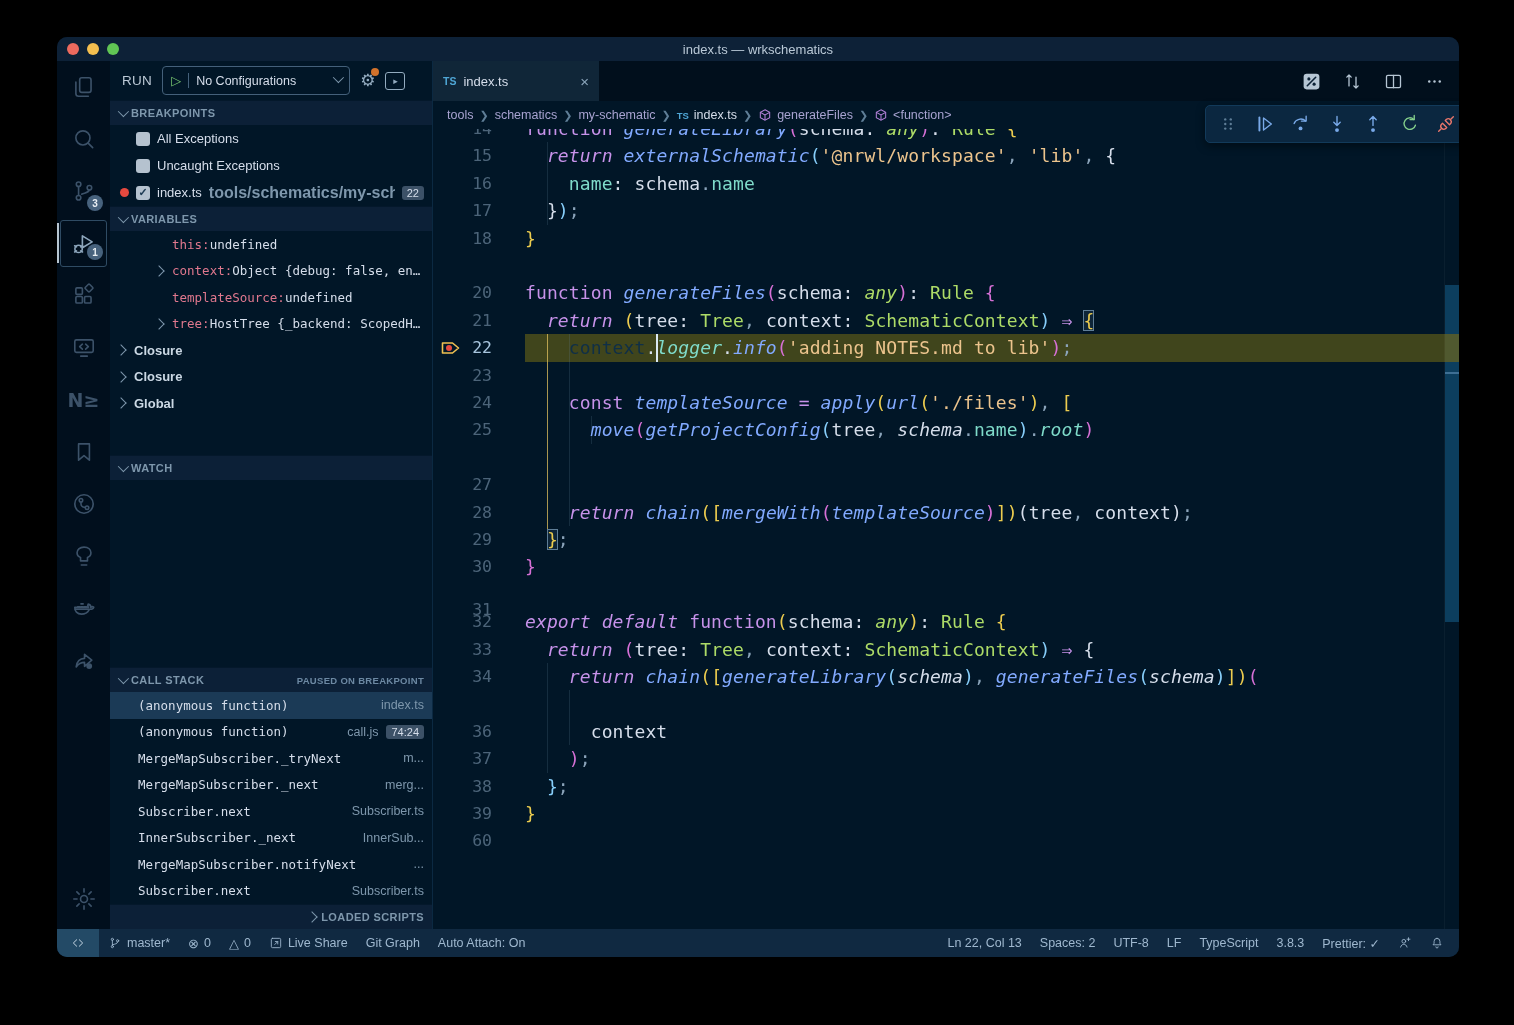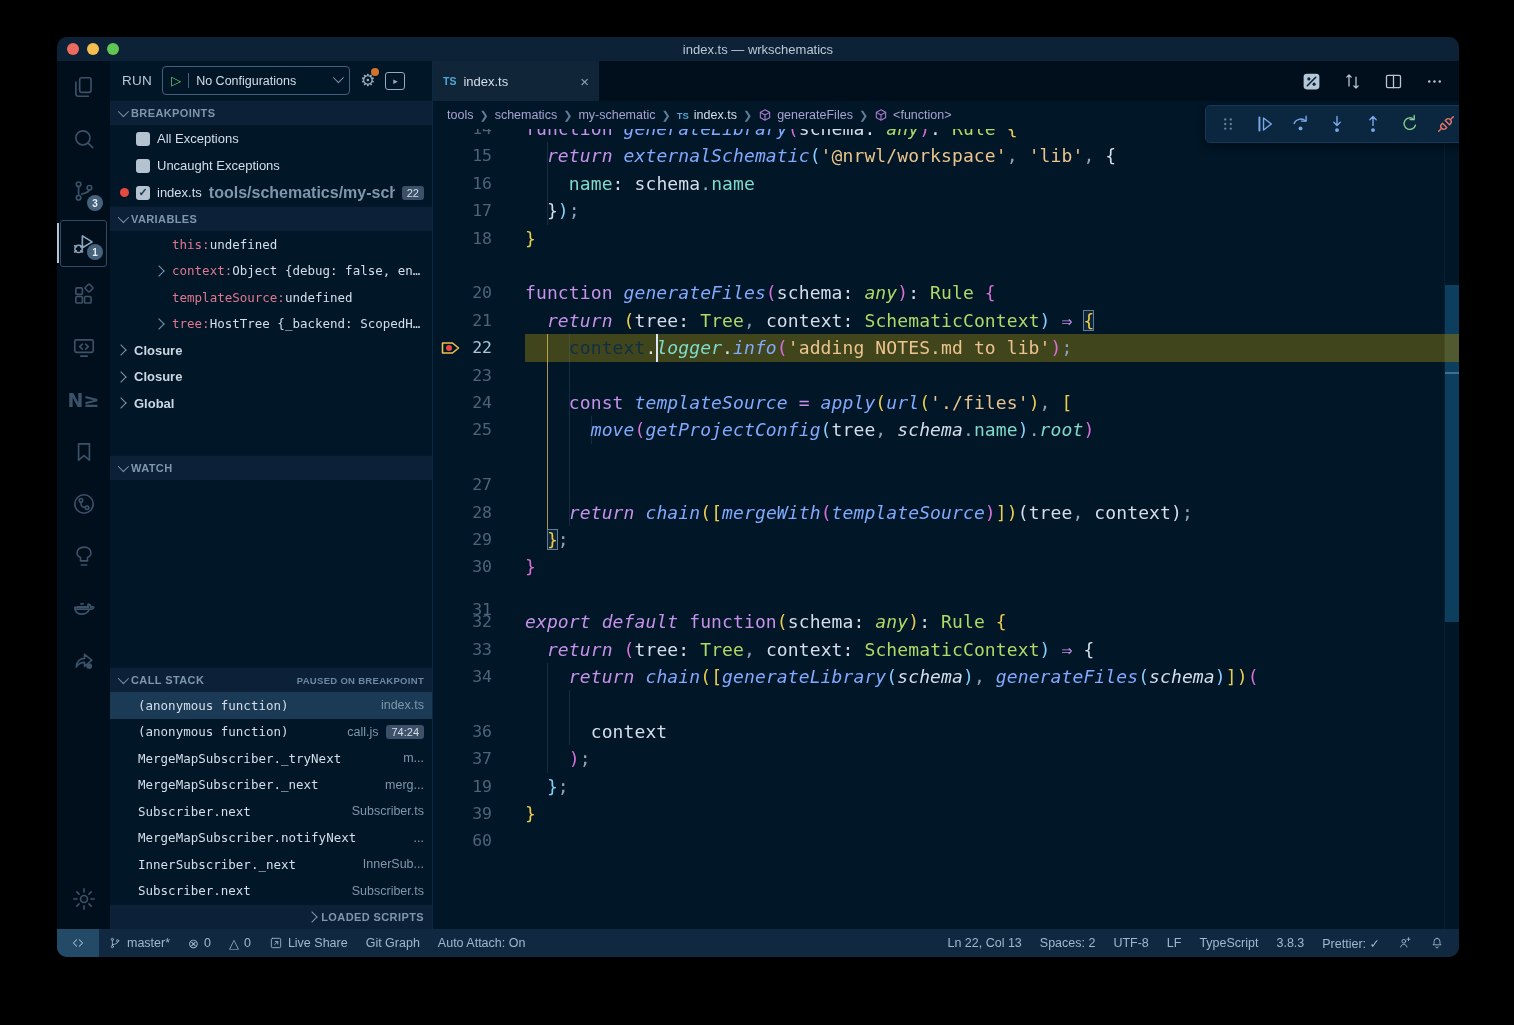--- a/index.html
+++ b/index.html
@@ -325,26 +325,26 @@
           </div>
           <div class="cs-row">
             <span class="cs-fn">MergeMapSubscriber._next</span>
             <span class="cs-file">merg...</span>
           </div>
           <div class="cs-row">
             <span class="cs-fn">Subscriber.next</span>
             <span class="cs-file">Subscriber.ts</span>
           </div>
           <div class="cs-row">
+            <span class="cs-fn">InnerSubscriber._next</span>
+            <span class="cs-file">InnerSub...</span>
+          </div>
+          <div class="cs-row">
             <span class="cs-fn">MergeMapSubscriber.notifyNext</span>
             <span class="cs-file">...</span>
-          </div>
-          <div class="cs-row">
-            <span class="cs-fn">InnerSubscriber._next</span>
-            <span class="cs-file">InnerSub...</span>
           </div>
           <div class="cs-row">
             <span class="cs-fn">Subscriber.next</span>
             <span class="cs-file">Subscriber.ts</span>
           </div>
         </div>
 
       <div class="section-h">
         <span class="chev right"></span>
         <span>LOADED SCRIPTS</span>
@@ -455,21 +455,21 @@
           <div class="code-row" style="top: 342.2px;"><span class="lnum">27</span><span class="ltext"></span></div>
           <div class="code-row" style="top: 369.6px;"><span class="lnum">28</span><span class="ltext"><span style="color: rgb(214, 222, 235);">    </span><span class="ital" style="color: rgb(199, 146, 234);">return </span><span class="ital" style="color: rgb(130, 170, 255);">chain</span><span style="color: rgb(236, 204, 79);">(</span><span style="color: rgb(236, 204, 79);">[</span><span class="ital" style="color: rgb(130, 170, 255);">mergeWith</span><span style="color: rgb(214, 112, 214);">(</span><span class="ital" style="color: rgb(130, 170, 255);">templateSource</span><span style="color: rgb(214, 112, 214);">)</span><span style="color: rgb(236, 204, 79);">]</span><span style="color: rgb(236, 204, 79);">)</span><span style="color: rgb(214, 222, 235);">(</span><span style="color: rgb(214, 222, 235);">tree</span><span style="color: rgb(139, 164, 186);">, </span><span style="color: rgb(214, 222, 235);">context</span><span style="color: rgb(214, 222, 235);">)</span><span style="color: rgb(139, 164, 186);">;</span></span></div>
           <div class="code-row" style="top: 397px;"><span class="lnum">29</span><span class="ltext"><span style="color: rgb(214, 222, 235);">  </span><span class="bm" style="color: rgb(236, 204, 79);">}</span><span style="color: rgb(139, 164, 186);">;</span></span></div>
           <div class="code-row" style="top: 424.4px;"><span class="lnum">30</span><span class="ltext"><span style="color: rgb(214, 112, 214);">}</span></span></div>
           <div class="code-row" style="top: 467px;"><span class="lnum">31</span><span class="ltext"></span></div>
           <div class="code-row" style="top: 479.2px;"><span class="lnum">32</span><span class="ltext"><span class="ital" style="color: rgb(199, 146, 234);">export </span><span class="ital" style="color: rgb(199, 146, 234);">default </span><span style="color: rgb(199, 146, 234);">function</span><span style="color: rgb(236, 204, 79);">(</span><span style="color: rgb(214, 222, 235);">schema</span><span style="color: rgb(214, 222, 235);">: </span><span class="ital" style="color: rgb(173, 219, 103);">any</span><span style="color: rgb(236, 204, 79);">)</span><span style="color: rgb(214, 222, 235);">: </span><span style="color: rgb(173, 219, 103);">Rule</span><span style="color: rgb(214, 222, 235);"> </span><span style="color: rgb(236, 204, 79);">{</span></span></div>
           <div class="code-row" style="top: 506.6px;"><span class="lnum">33</span><span class="ltext"><span style="color: rgb(214, 222, 235);">  </span><span class="ital" style="color: rgb(199, 146, 234);">return </span><span style="color: rgb(214, 112, 214);">(</span><span style="color: rgb(214, 222, 235);">tree</span><span style="color: rgb(214, 222, 235);">: </span><span style="color: rgb(173, 219, 103);">Tree</span><span style="color: rgb(139, 164, 186);">, </span><span style="color: rgb(214, 222, 235);">context</span><span style="color: rgb(214, 222, 235);">: </span><span style="color: rgb(173, 219, 103);">SchematicContext</span><span style="color: rgb(135, 206, 250);">)</span><span style="color: rgb(214, 222, 235);"> </span><span style="color: rgb(199, 146, 234);">⇒</span><span style="color: rgb(214, 222, 235);"> </span><span style="color: rgb(214, 222, 235);">{</span></span></div>
           <div class="code-row" style="top: 534px;"><span class="lnum">34</span><span class="ltext"><span style="color: rgb(214, 222, 235);">    </span><span class="ital" style="color: rgb(199, 146, 234);">return </span><span class="ital" style="color: rgb(130, 170, 255);">chain</span><span style="color: rgb(236, 204, 79);">(</span><span style="color: rgb(236, 204, 79);">[</span><span class="ital" style="color: rgb(130, 170, 255);">generateLibrary</span><span style="color: rgb(135, 206, 250);">(</span><span class="ital" style="color: rgb(214, 222, 235);">schema</span><span style="color: rgb(135, 206, 250);">)</span><span style="color: rgb(139, 164, 186);">, </span><span class="ital" style="color: rgb(130, 170, 255);">generateFiles</span><span style="color: rgb(135, 206, 250);">(</span><span class="ital" style="color: rgb(214, 222, 235);">schema</span><span style="color: rgb(135, 206, 250);">)</span><span style="color: rgb(236, 204, 79);">]</span><span style="color: rgb(236, 204, 79);">)</span><span style="color: rgb(214, 112, 214);">(</span></span></div>
           <div class="code-row" style="top: 588.8px;"><span class="lnum">36</span><span class="ltext"><span style="color: rgb(214, 222, 235);">      </span><span style="color: rgb(214, 222, 235);">context</span></span></div>
           <div class="code-row" style="top: 616.2px;"><span class="lnum">37</span><span class="ltext"><span style="color: rgb(214, 222, 235);">    </span><span style="color: rgb(214, 112, 214);">)</span><span style="color: rgb(139, 164, 186);">;</span></span></div>
-          <div class="code-row" style="top: 643.6px;"><span class="lnum">19</span><span class="ltext"><span style="color: rgb(214, 222, 235);">  </span><span style="color: rgb(135, 206, 250);">}</span><span style="color: rgb(139, 164, 186);">;</span></span></div>
+          <div class="code-row" style="top: 643.6px;"><span class="lnum">38</span><span class="ltext"><span style="color: rgb(214, 222, 235);">  </span><span style="color: rgb(135, 206, 250);">}</span><span style="color: rgb(139, 164, 186);">;</span></span></div>
           <div class="code-row" style="top: 671px;"><span class="lnum">39</span><span class="ltext"><span style="color: rgb(236, 204, 79);">}</span></span></div>
           <div class="code-row" style="top: 698.4px;"><span class="lnum">60</span><span class="ltext"></span></div>
           <div class="cursor" style="left: 223.4px; top: 205.2px; height: 27.4px;"></div>
           <div class="ovruler">
             <div class="ov-thumb" style="top: 156px; height: 337px;"></div>
             <div class="ov-cur" style="top: 205.2px; height: 27.4px;"></div>
             <div class="ov-line" style="top: 242.6px;"></div>
           </div>
         </div>
     </div>

